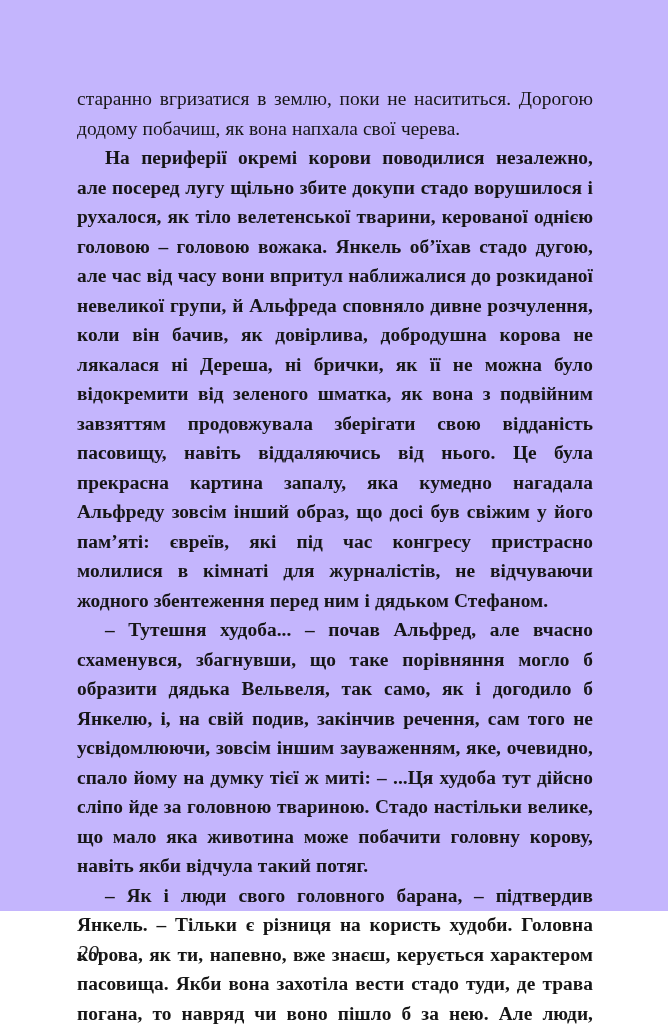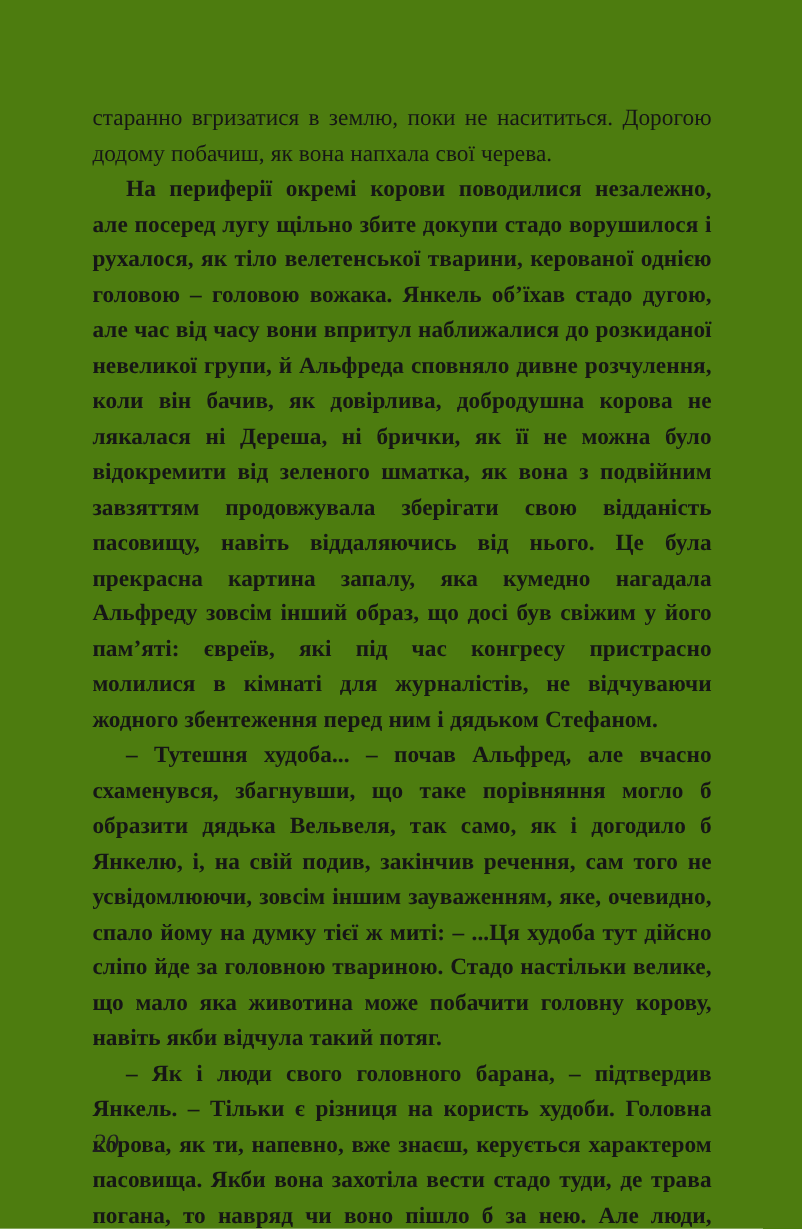--- a/index.html
+++ b/index.html
@@ -11,22 +11,22 @@
     height: 1024px;
     background: #ffffff;
     font-family: "Liberation Serif", "DejaVu Serif", serif;
     color: #1a1a1a;
     overflow: hidden;
   }
 
   .page {
     position: relative;
     width: 668px;
-    height: 1024px;
-    background: #4d7c0f;
+    height: 911px;
+    background: #c4b5fd;
     box-sizing: border-box;
   }
 
   .text-block {
     position: absolute;
     left: 77px;
     top: 84px;
     width: 516px;
   }
 

